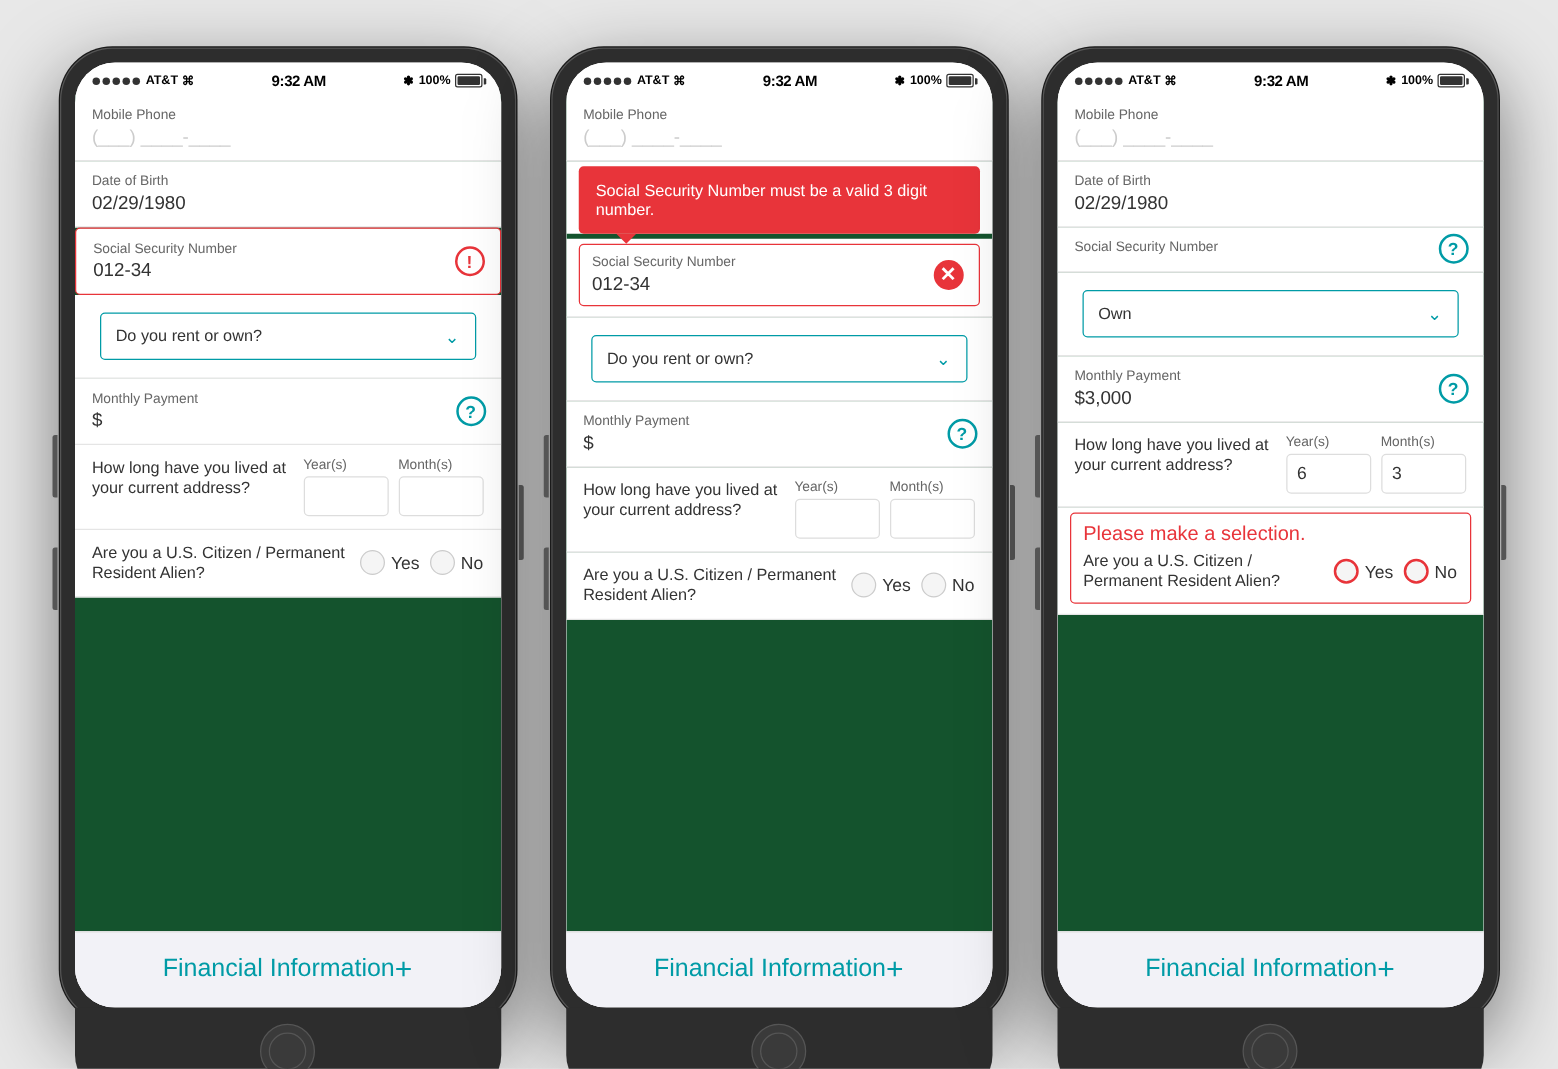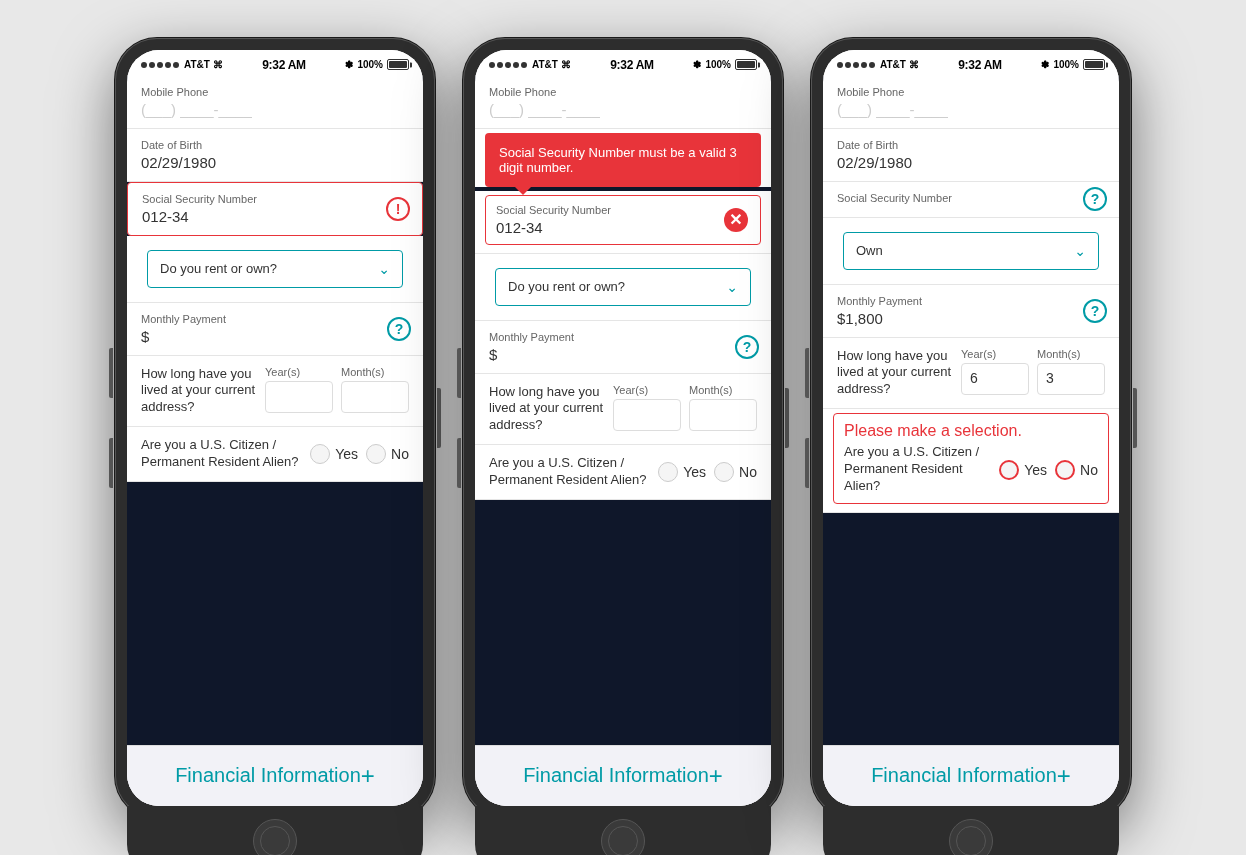--- a/index.html
+++ b/index.html
@@ -15,21 +15,21 @@
       padding: 30px 20px;
     }
 
     .phone-wrapper {
       display: flex;
       flex-direction: column;
       align-items: center;
     }
 
     .phone {
-      width: 320px;
+      width: 365px;
       height: 780px;
       background: #2d2d2d;
       border-radius: 42px;
       padding: 12px;
       box-shadow: 
         0 0 0 1px #1a1a1a,
         0 20px 60px rgba(0,0,0,0.5),
         inset 0 0 0 1px #555;
       position: relative;
     }
@@ -160,21 +160,21 @@
       overflow: hidden;
       background: #f2f2f7;
       display: flex;
       flex-direction: column;
     }
 
     .form-scroll {
       flex: 1;
       overflow-y: auto;
       padding: 0;
-      background: #0f172a;
+      background: #14532d;
     }
 
     .form-scroll::-webkit-scrollbar { display: none; }
 
     .form-field {
       background: white;
       border-bottom: 1px solid #e5e5e5;
       padding: 10px 14px;
       position: relative;
     }
@@ -655,21 +655,21 @@
 
           <div style="padding: 6px 10px; background: white; border-bottom: 1px solid #e5e5e5;">
             <div class="dropdown-field">
               <span class="dropdown-field-label">Own</span>
               <span class="chevron">⌄</span>
             </div>
           </div>
 
           <div class="form-field">
             <div class="field-label">Monthly Payment</div>
-            <div class="field-value">$1,800</div>
+            <div class="field-value">$3,000</div>
             <div class="field-icon icon-help">?</div>
           </div>
 
           <div class="row-fields">
             <div class="row-question">How long have you lived at your current address?</div>
             <div class="small-input">
               <div class="small-input-label">Year(s)</div>
               <div class="small-input-box">6</div>
             </div>
             <div class="small-input">

